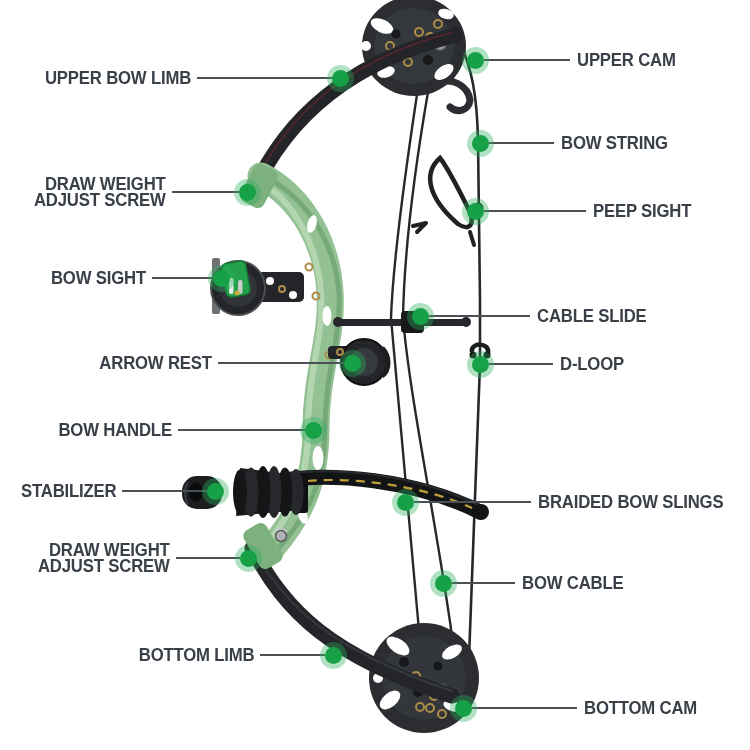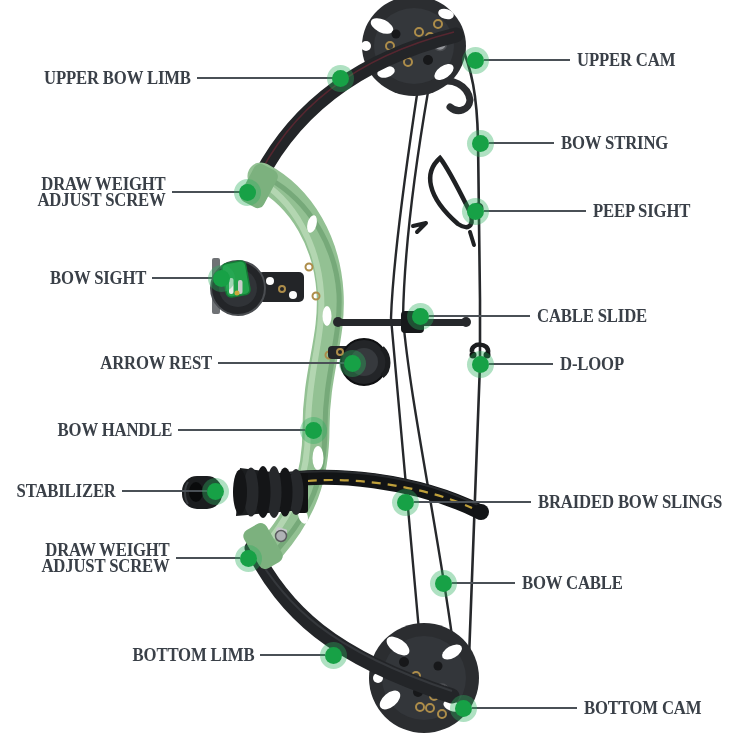--- a/index.html
+++ b/index.html
@@ -1,17 +1,17 @@
 <!DOCTYPE html>
 <html><head>
 <meta charset="utf-8">
 <style>
   html,body{margin:0;padding:0;background:#ffffff;}
   body{width:750px;height:750px;overflow:hidden;}
-  .stage{position:relative;width:750px;height:699px;font-family:Liberation Serif, serif;background:#ffffff;}
+  .stage{position:relative;width:750px;height:699px;font-family:Liberation Sans, sans-serif;background:#ffffff;}
   .bow-svg{position:absolute;left:0;top:0;}
   #callout-layer{position:absolute;left:0;top:0;width:750px;height:750px;}
   .callout-line{position:absolute;height:2px;}
   .callout-dot{position:absolute;width:17px;height:17px;border-radius:50%;}
   .callout-label{
     position:absolute;
     font-weight:bold;
     font-size:19px;
     line-height:0.85;
     letter-spacing:-0.2px;

